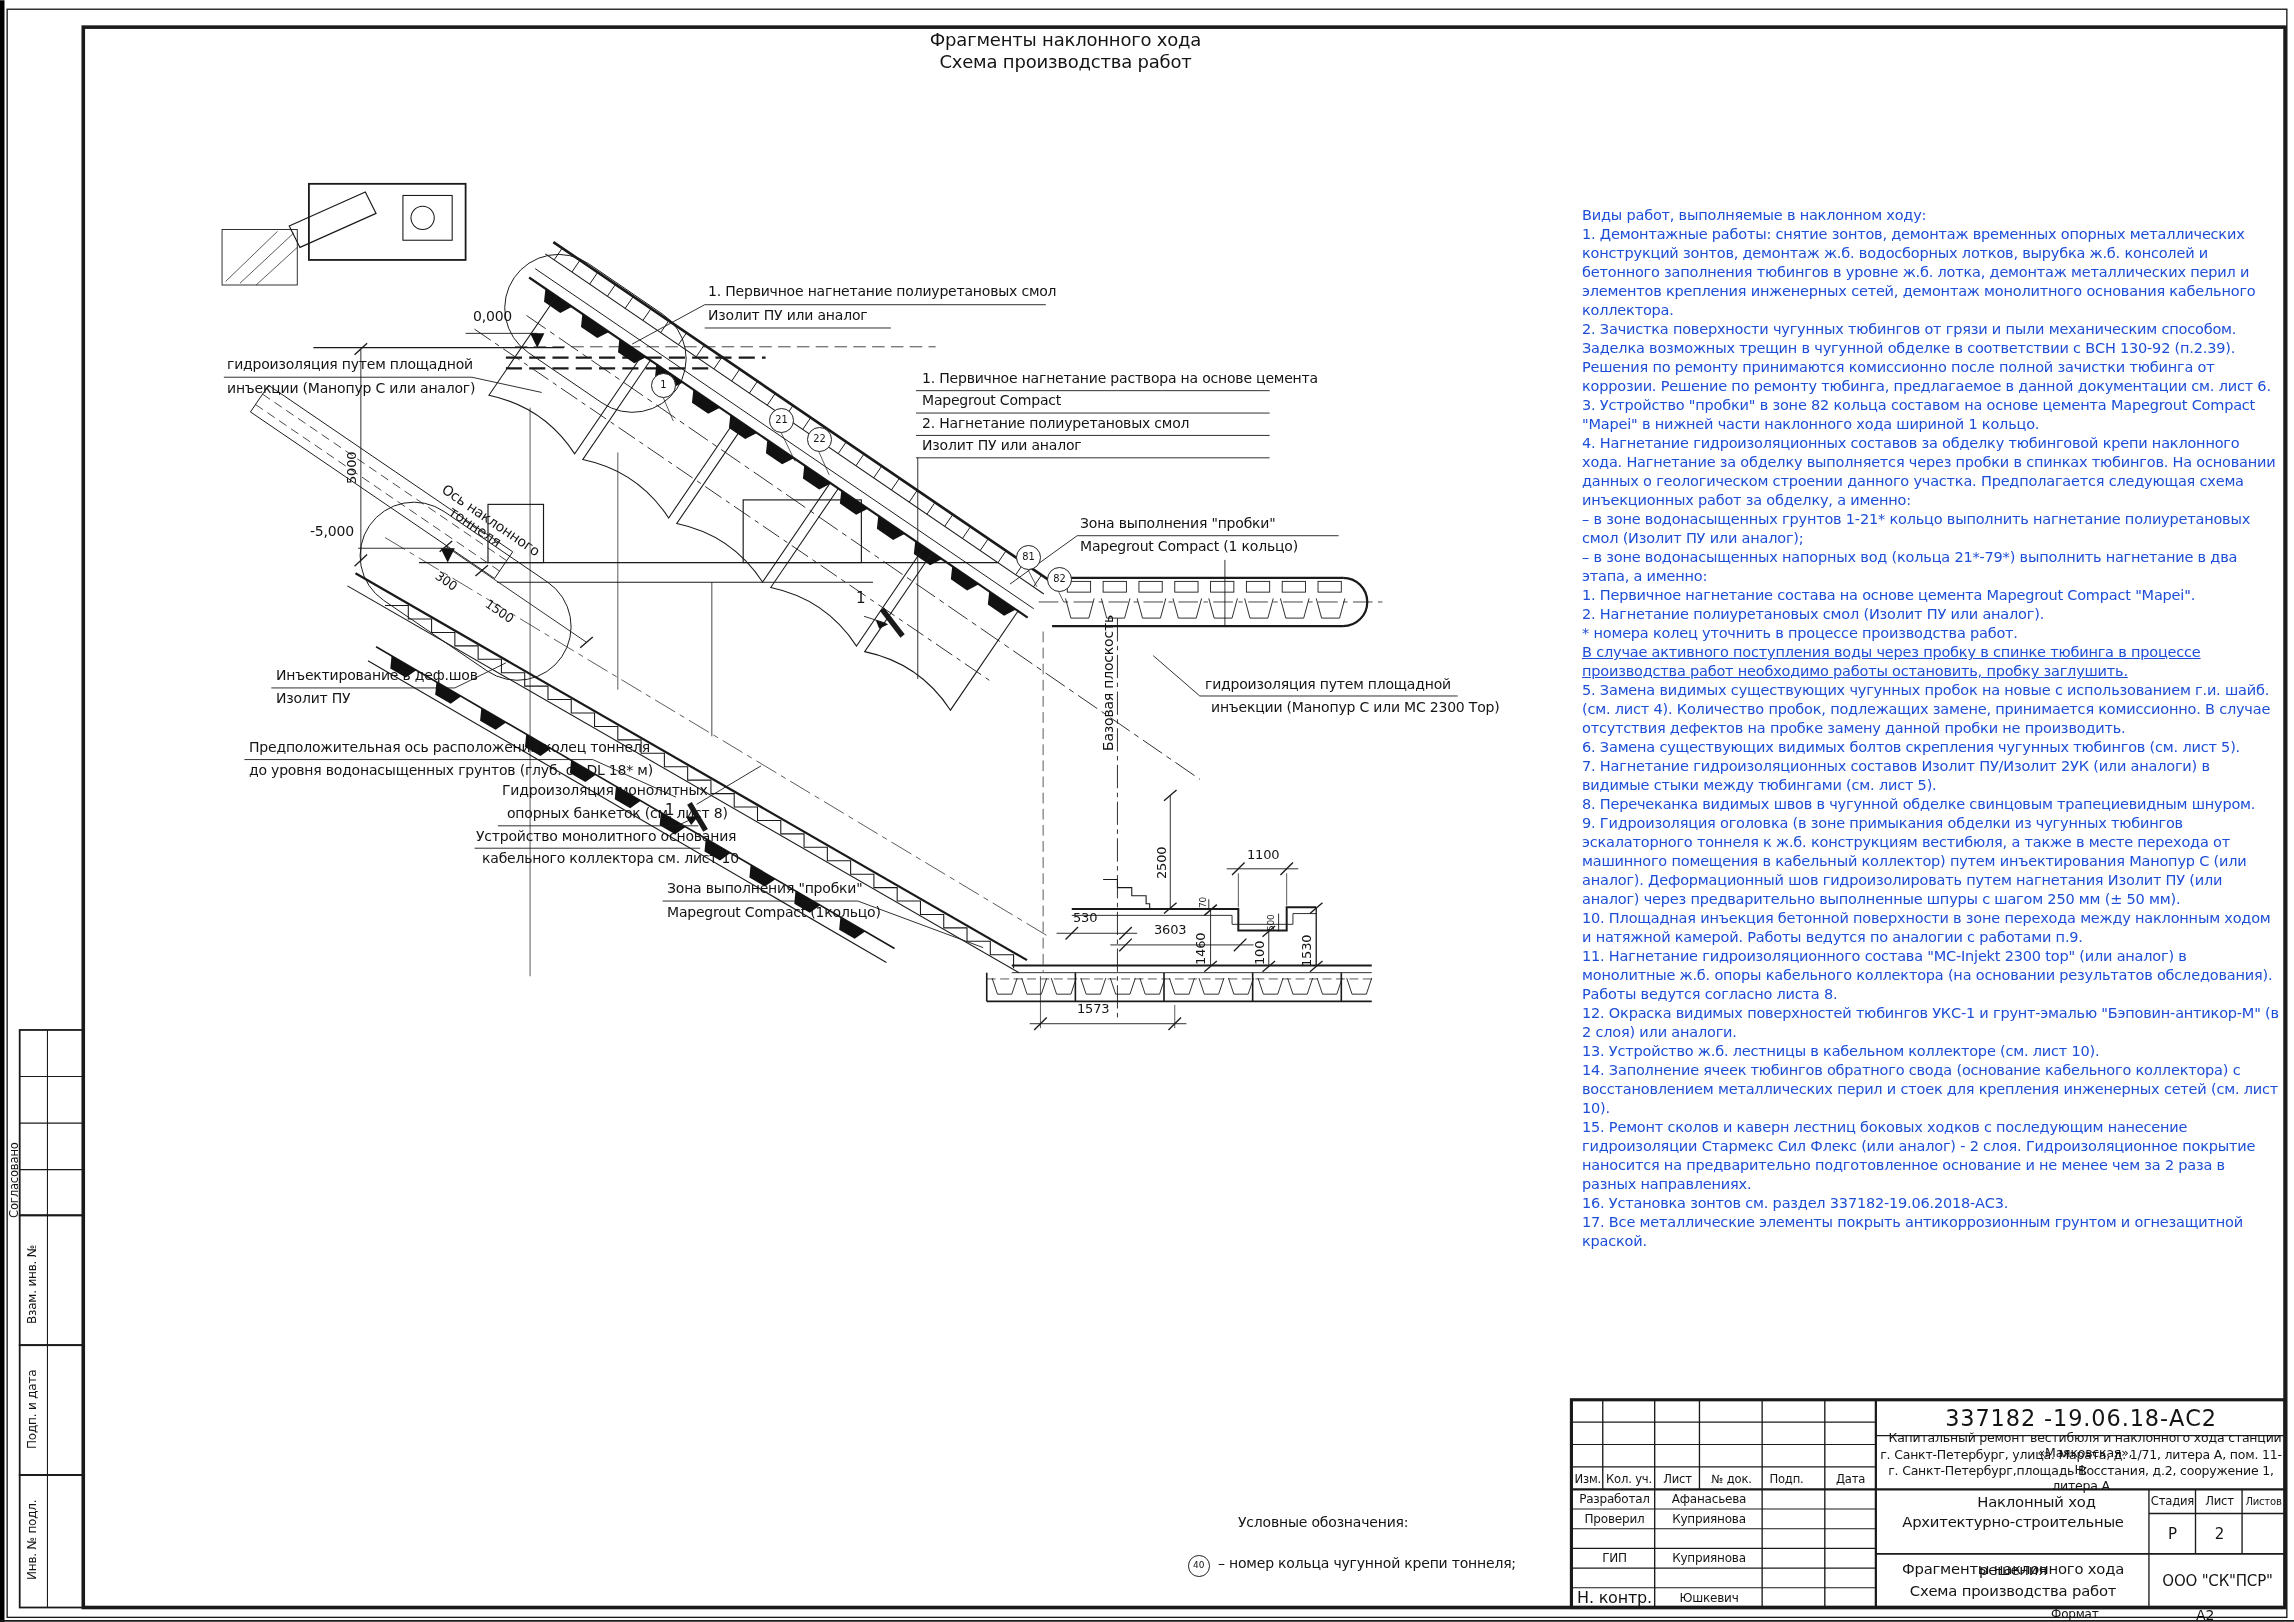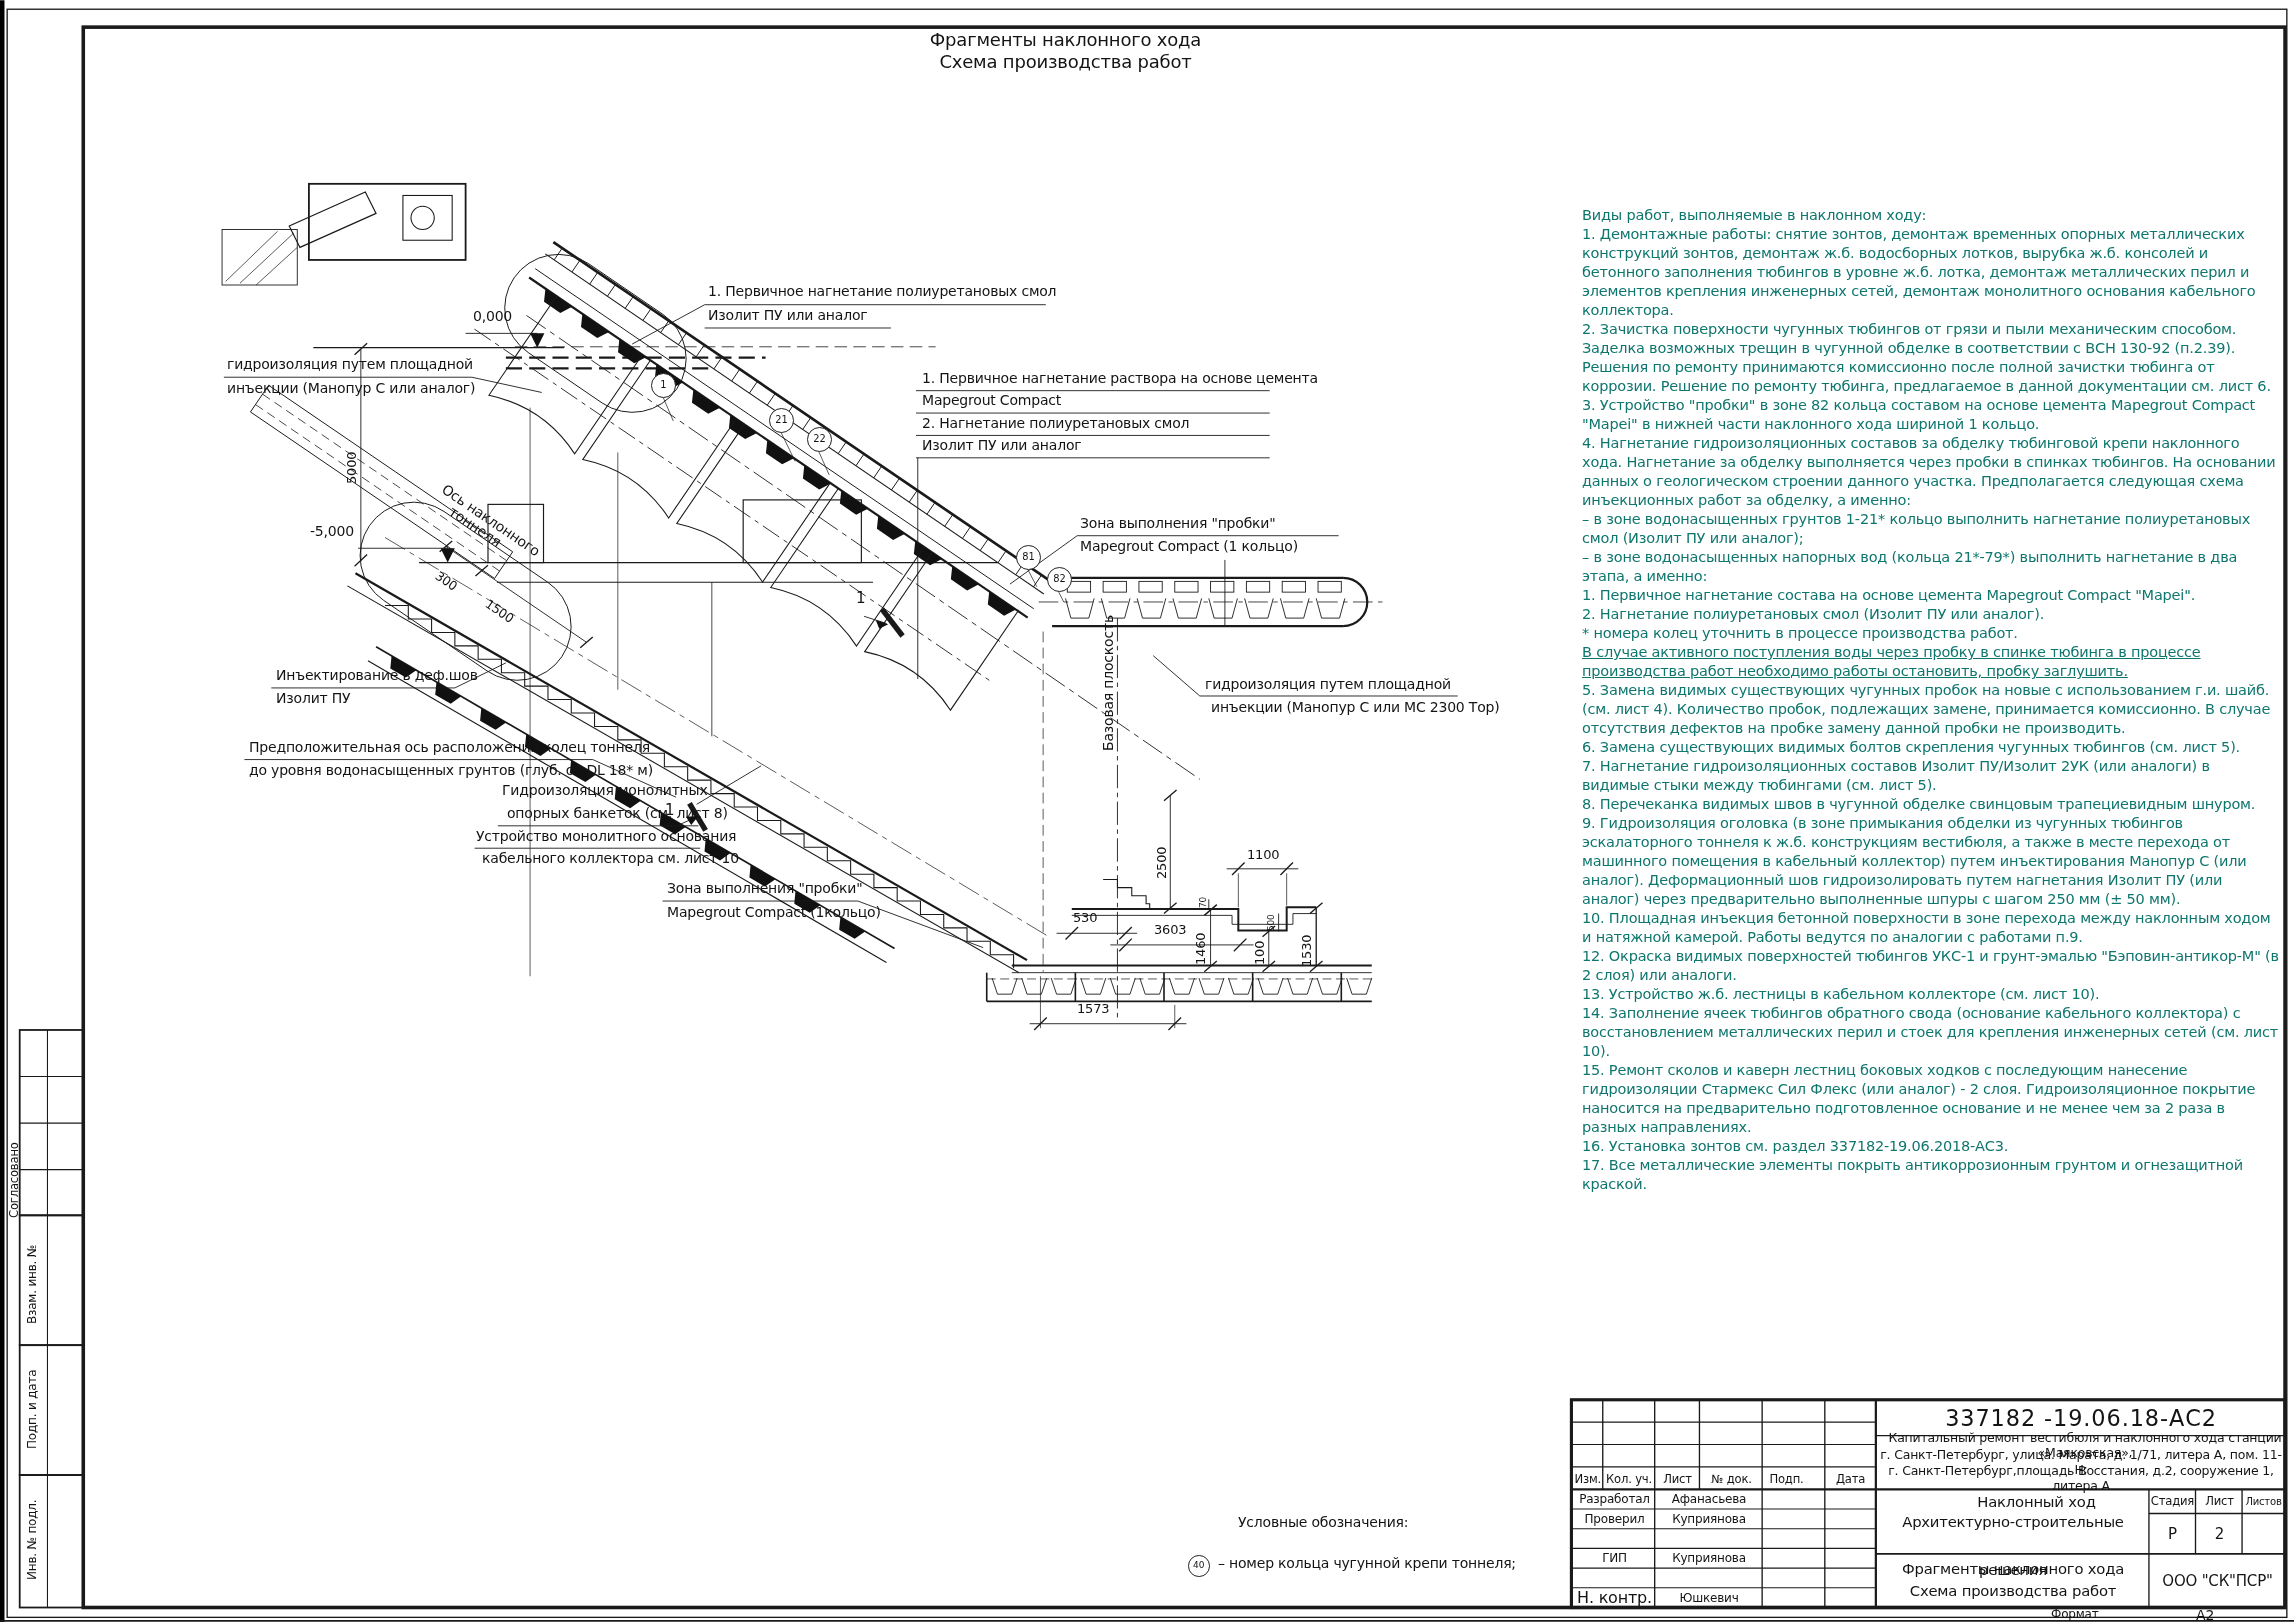--- a/index.html
+++ b/index.html
@@ -10,21 +10,21 @@
      color:#141414;letter-spacing:-0.2px;}
   .cc{position:absolute;display:flex;align-items:center;justify-content:center;text-align:center;
       font-family:"DejaVu Sans",sans-serif;color:#141414;letter-spacing:-0.2px;}
   .r90{transform:rotate(-90deg);transform-origin:0 0;}
   .r34{transform:rotate(34.3deg);transform-origin:0 0;}
   .dim{font-size:13px;}
   .tiny{font-size:9px;}
   .ring{position:absolute;width:23px;height:23px;border:1.3px solid #222;border-radius:50%;
         background:#fff;font:9.9px/21.5px "DejaVu Sans",sans-serif;text-align:center;color:#141414;}
   #notes{position:absolute;left:1582px;top:206px;width:698px;
-         font:14.5px/19px "DejaVu Sans",sans-serif;color:#0f766e;letter-spacing:-0.2px;}
+         font:14.5px/19px "DejaVu Sans",sans-serif;color:#1d4ed8;letter-spacing:-0.2px;}
   #notes p{margin:0;}
   #notes p.u{text-decoration:underline;}
   .title-line{font-size:18px;}
 </style>
 </head>
 <body>
 
 <div id="sheet">
 
   <svg width="2294" height="1623" viewBox="0 0 2562 1812">
@@ -342,20 +342,21 @@
     <p>1. Первичное нагнетание состава на основе цемента Mapegrout Compact "Mapei".</p>
     <p>2. Нагнетание полиуретановых смол (Изолит ПУ или аналог).</p>
     <p>* номера колец уточнить в процессе производства работ.</p>
     <p class="u"> В случае активного поступления воды через пробку в спинке тюбинга в процессе производства работ необходимо работы остановить, пробку заглушить.</p>
     <p>5. Замена видимых существующих чугунных пробок на новые с использованием г.и. шайб. (см. лист 4). Количество пробок, подлежащих замене, принимается комиссионно. В случае отсутствия дефектов на пробке замену данной пробки не производить.</p>
     <p>6. Замена существующих видимых болтов скрепления чугунных тюбингов (см. лист 5).</p>
     <p>7. Нагнетание гидроизоляционных составов Изолит ПУ/Изолит 2УК (или аналоги) в видимые стыки между тюбингами (см. лист 5).</p>
     <p>8. Перечеканка видимых швов в чугунной обделке свинцовым трапециевидным шнуром.</p>
     <p>9. Гидроизоляция оголовка (в зоне примыкания обделки из чугунных тюбингов эскалаторного тоннеля к ж.б. конструкциям вестибюля, а также в месте перехода от машинного помещения в кабельный коллектор) путем инъектирования Манопур С (или аналог). Деформационный шов гидроизолировать путем нагнетания Изолит ПУ (или аналог) через предварительно выполненные шпуры с шагом 250 мм (± 50 мм).</p>
     <p>10. Площадная инъекция бетонной поверхности в зоне перехода между наклонным ходом  и натяжной камерой. Работы ведутся по аналогии с работами п.9.</p>
+    <p>11. Нагнетание гидроизоляционного состава "MC-Injekt 2300 top" (или аналог) в монолитные ж.б. опоры кабельного коллектора (на основании результатов обследования). Работы ведутся согласно листа 8.</p>
     <p>12. Окраска видимых поверхностей тюбингов УКС-1 и грунт-эмалью "Бэповин-антикор-М" (в 2 слоя) или аналоги.</p>
     <p>13. Устройство ж.б. лестницы в кабельном коллекторе (см. лист 10).</p>
     <p>14. Заполнение ячеек тюбингов обратного свода (основание кабельного коллектора) с восстановлением металлических перил и стоек для крепления инженерных сетей (см. лист 10).</p>
     <p>15. Ремонт сколов и каверн лестниц боковых ходков с последующим нанесение гидроизоляции Стармекс Сил Флекс (или аналог) - 2 слоя. Гидроизоляционное покрытие наносится на предварительно подготовленное основание и не менее чем за 2 раза в разных направлениях.</p>
     <p>16. Установка зонтов см. раздел 337182-19.06.2018-АС3.</p>
     <p>17. Все металлические элементы покрыть антикоррозионным грунтом и огнезащитной краской.</p>
   </div>
 
   <div class="t" style="left:708px;top:283px;">1. Первичное нагнетание полиуретановых смол</div>
   <div class="t" style="left:708px;top:307px;">Изолит ПУ или аналог</div>

